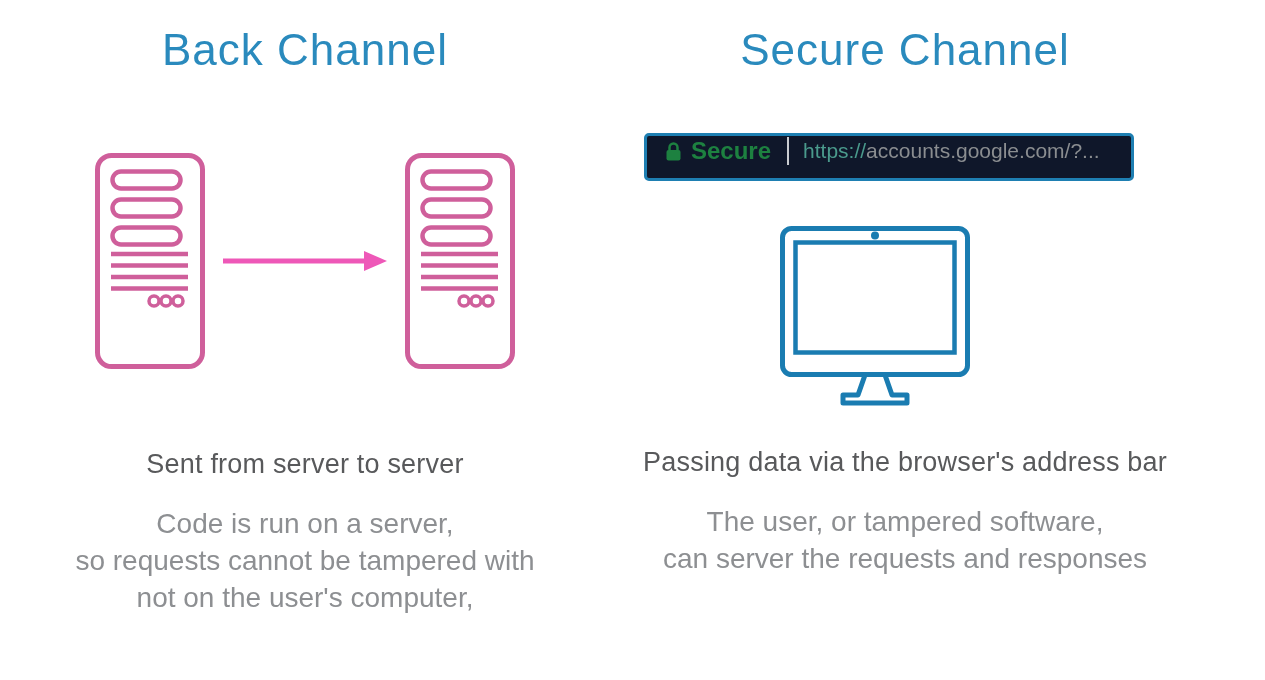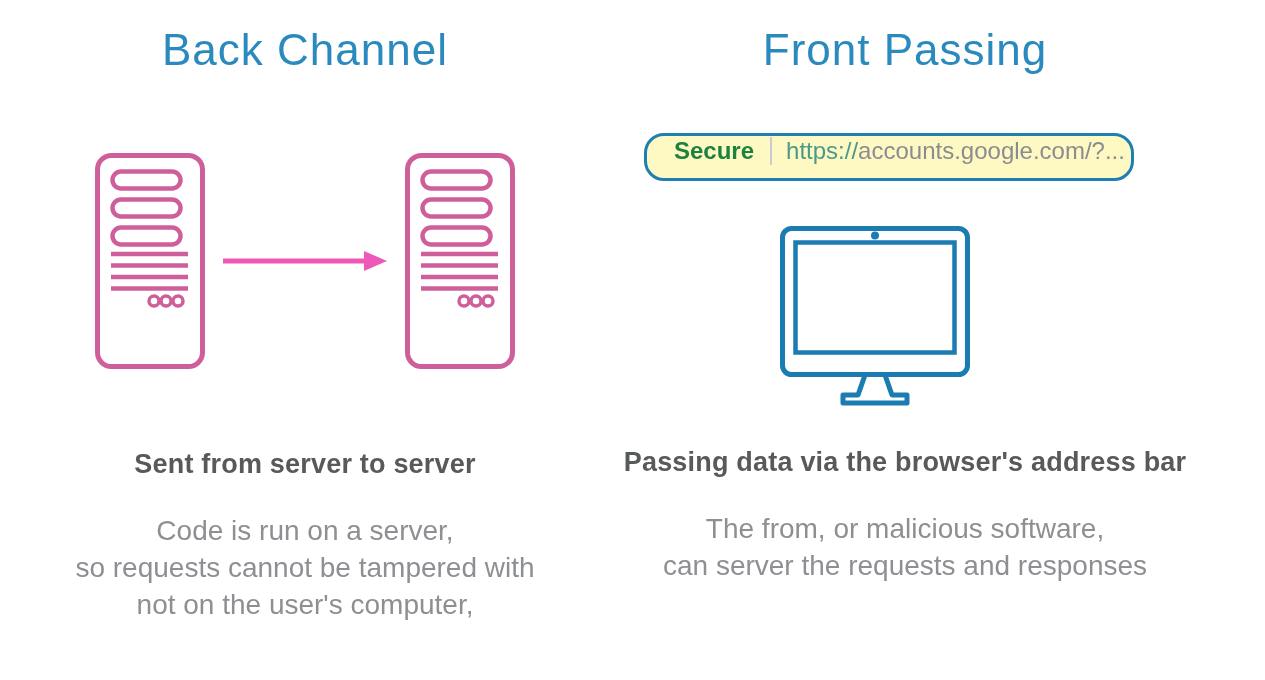--- a/index.html
+++ b/index.html
@@ -34,66 +34,66 @@
     margin-top: 75px;
     height: 216px;
     display: flex;
     align-items: center;
   }
   .arrow-svg { margin: 0 15px; }
 
   .caption {
     margin: 0;
     font-size: 27px;
-    font-weight: 700;
+    font-weight: 400;
     letter-spacing: 0.2px;
     line-height: 32px;
     color: #58595b;
     text-align: center;
   }
   .col-left  .caption { margin-top: 79px; }
   .col-right .caption { margin-top: 36px; }
 
   .body {
-    margin: 32px 0 0 0;
+    margin: 25px 0 0 0;
     font-size: 28px;
     line-height: 37px;
     color: #8d8f92;
     text-align: center;
   }
   .body span { display: block; }
 
   .address-bar {
     margin-top: 55px;
     transform: translateX(-16px);
     box-sizing: border-box;
     width: 490px;
     height: 48px;
     border: 3px solid #1e7fb2;
-    border-radius: 20px;
-    background: #fef9c3;
+    border-radius: 5px;
+    background: #0f172a;
     display: flex;
     align-items: center;
     padding: 0 12px 12px 18px;
   }
   .secure-label {
     color: #1d8140;
     font-weight: 700;
     font-size: 24px;
     margin-left: 9px;
     white-space: nowrap;
   }
   .bar-divider {
     width: 2px;
     height: 28px;
     background: #c9ccd0;
     margin: 0 14px 0 16px;
     flex: none;
   }
-  .url { font-size: 24px; white-space: nowrap; }
+  .url { font-size: 21px; white-space: nowrap; }
   .url .scheme { color: #4a9a8c; }
   .url .rest   { color: #8a8d90; }
 
   .monitor-wrap { margin-top: 45px; transform: translateX(-30px); }
 </style>
 </head>
 <body>
 
 <div class="canvas">
 
@@ -138,21 +138,21 @@
     <p class="caption">Sent from server to server</p>
 
     <p class="body">
       <span>Code is run on a server,</span>
       <span>so requests cannot be tampered with</span>
       <span>not on the user's computer,</span>
     </p>
   </section>
 
   <section class="col col-right">
-    <h1 class="title">Front Passing</h1>
+    <h1 class="title">Secure Channel</h1>
 
     <div class="address-bar">
       <svg width="17" height="21" viewBox="0 0 17 21" fill="none">
         <path d="M4.5 9 V6.5 a4 4 0 0 1 8 0 V9" stroke="#1d8140" stroke-width="2.5"></path>
         <rect x="1.5" y="9" width="14" height="10.5" rx="2" fill="#1d8140"></rect>
       </svg>
       <span class="secure-label">Secure</span>
       <span class="bar-divider"></span>
       <span class="url"><span class="scheme">https://</span><span class="rest">accounts.google.com/?...</span></span>
     </div>
@@ -162,18 +162,18 @@
         <rect x="2.5" y="2.5" width="185" height="146" rx="9" stroke="#1a7cb1" stroke-width="5"></rect>
         <rect x="15.5" y="16.5" width="159" height="110" stroke="#1a7cb1" stroke-width="4.5"></rect>
         <circle cx="95" cy="9.5" r="4" fill="#1a7cb1"></circle>
         <path d="M85 149 L78 169 L63 169 L63 177 L127 177 L127 169 L112 169 L105 149" stroke="#1a7cb1" stroke-width="5" stroke-linejoin="round" fill="none"></path>
       </svg>
     </div>
 
     <p class="caption">Passing data via the browser's address bar</p>
 
     <p class="body">
-      <span>The from, or malicious software,</span>
+      <span>The user, or tampered software,</span>
       <span>can server the requests and responses</span>
     </p>
   </section>
 
 </div>
 
 </body></html>

